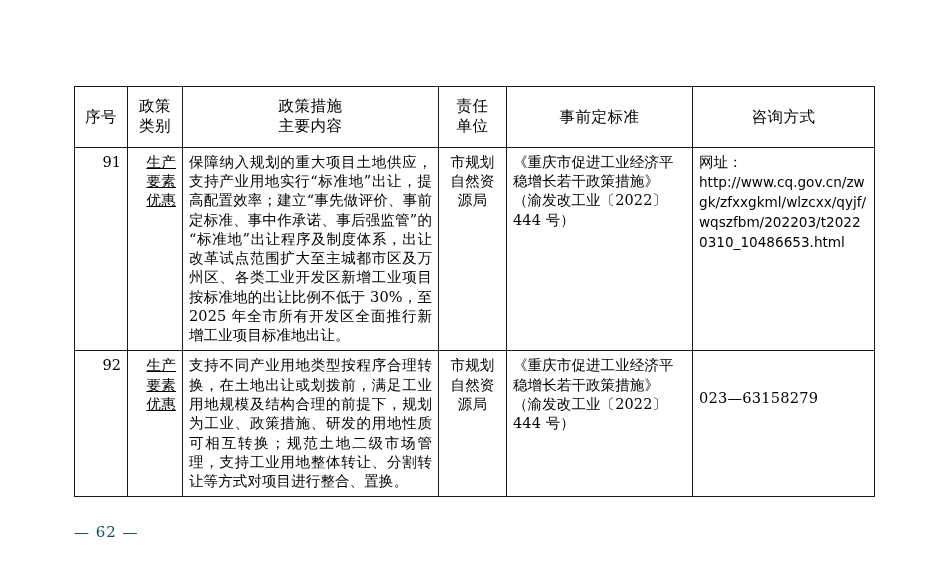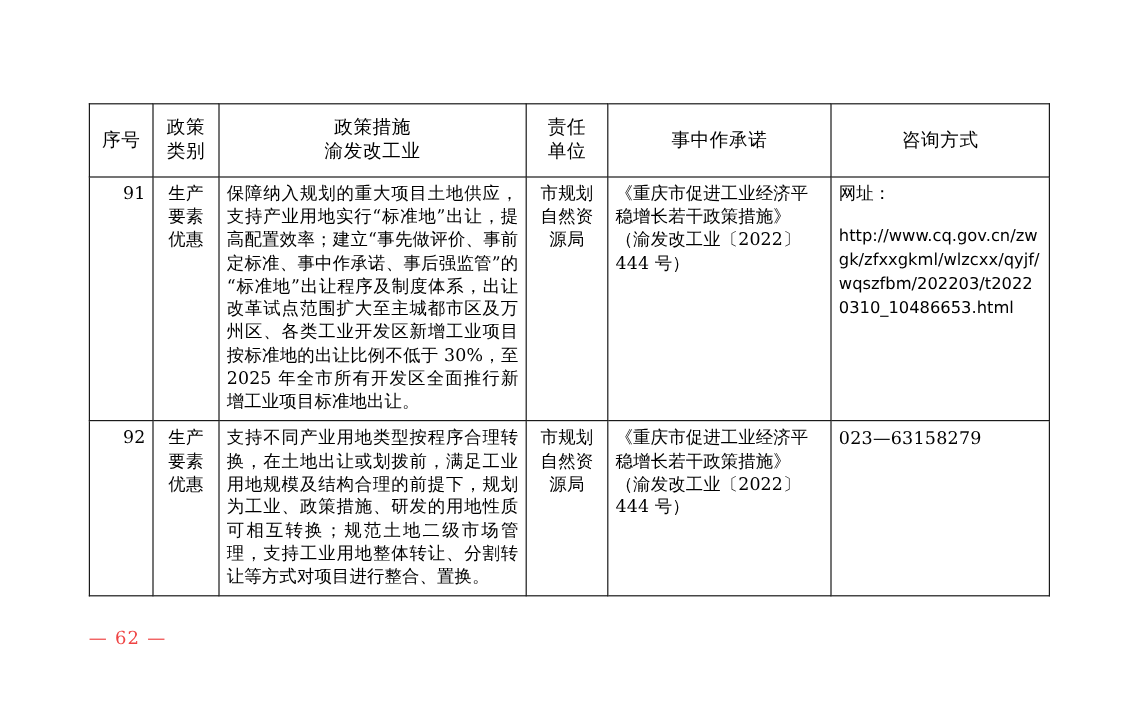--- a/index.html
+++ b/index.html
@@ -60,25 +60,26 @@
     line-height: 1.28;
   }
 
   
   td.seq {
     text-align: right;
     vertical-align: middle;
     font-size: 15px;
   }
   td.cat {
-    text-align: center;
+    text-align: right;
     vertical-align: middle;
     font-size: 14.5px;
     line-height: 1.45;
     letter-spacing: 0.3px;
+    text-decoration: underline;
   }
   td.content {
     text-align: justify;
     text-align-last: left;
     font-size: 14.6px;
     line-height: 1.42;
     letter-spacing: 0.1px;
   }
   td.unit {
     vertical-align: middle;
@@ -98,37 +99,37 @@
     vertical-align: middle;
     font-size: 14.2px;
     line-height: 1.42;
     word-break: break-all;
   }
   .url-block {
     font-family: "DejaVu Sans", "Liberation Sans", sans-serif;
     font-size: 13.6px;
     line-height: 1.48;
     word-break: break-all;
-    margin-top: 15px;
   }
   .phone {
     font-family: "DejaVu Serif", "Liberation Serif", serif;
     font-size: 14.6px;
     letter-spacing: 0.2px;
+    margin-top: 32px;
   }
   .nowrap-line { white-space: nowrap; }
 
   .page-footer {
     position: absolute;
     left: 74px;
     top: 523px;
     width: 200px;
     font-size: 15px;
     letter-spacing: 1px;
-    color: #ef4444;
+    color: #0c4a6e;
   }
 </style>
 </head>
 <body>
 
 <div class="page">
 
   <table class="doc-table">
     <colgroup>
       <col class="c-seq">
@@ -140,27 +141,27 @@
     </colgroup>
     <tbody>
       <tr class="head">
         <td>序号</td>
         <td class="two-line">
           <div>政策</div>
           <div>类别</div>
         </td>
         <td class="two-line">
           <div>政策措施</div>
-          <div>渝发改工业</div>
+          <div>主要内容</div>
         </td>
         <td class="two-line">
           <div>责任</div>
           <div>单位</div>
         </td>
-        <td>事中作承诺</td>
+        <td>事前定标准</td>
         <td>咨询方式</td>
       </tr>
 
       <tr>
         <td class="seq">91</td>
         <td class="cat prewrap" style="white-space:pre-line">生产
 要素
 优惠</td>
         <td class="content">保障纳入规划的重大项目土地供应，支持产业用地实行“标准地”出让，提高配置效率；建立“事先做评价、事前定标准、事中作承诺、事后强监管”的“标准地”出让程序及制度体系，出让改革试点范围扩大至主城都市区及万州区、各类工业开发区新增工业项目按标准地的出让比例不低于 30%，至 2025 年全市所有开发区全面推行新增工业项目标准地出让。</td>
         <td class="unit" style="white-space:pre-line">市规划

